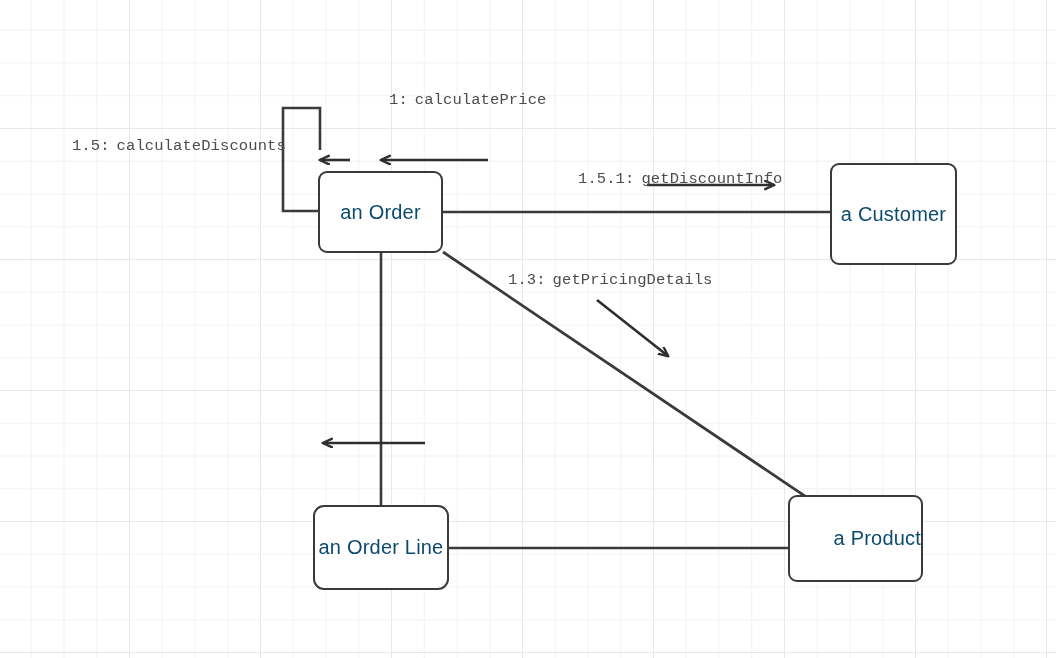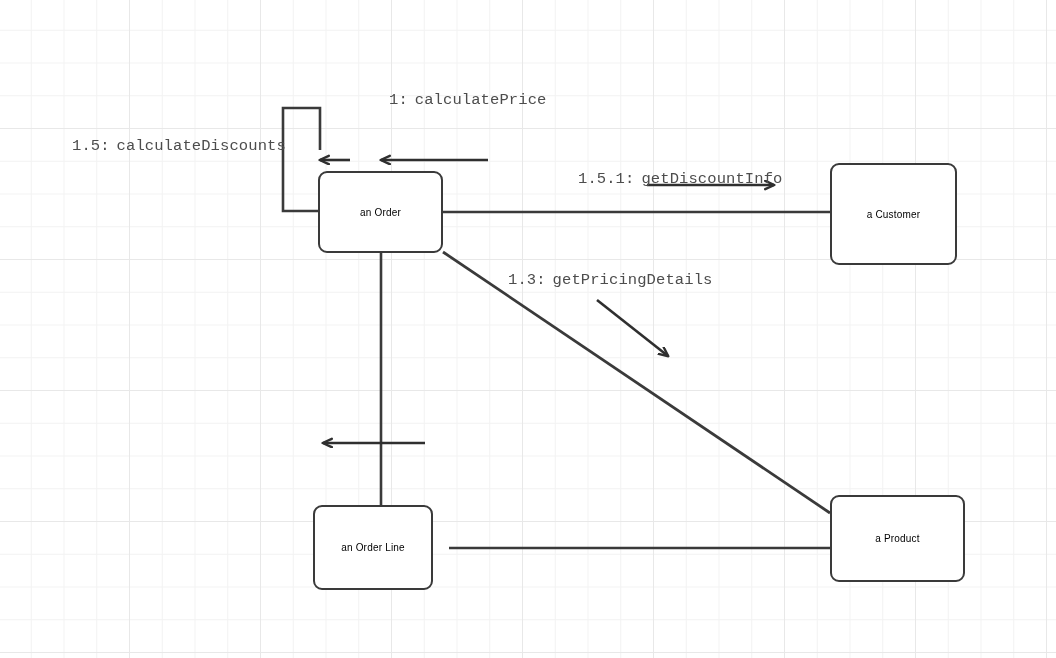--- a/index.html
+++ b/index.html
@@ -38,22 +38,22 @@
     box-sizing: border-box;
     border: 2.6px solid #3a3a3a;
     border-radius: 9px;
     background: #ffffff;
     display: flex;
     align-items: center;
     justify-content: center;
   }
   .obj-label {
     font-family: "Liberation Sans", sans-serif;
-    font-size: 10px;
-    color: #000000;
+    font-size: 20px;
+    color: #0c4a6e;
     letter-spacing: 0.2px;
     white-space: nowrap;
   }
   .msg-label {
     position: absolute;
     font-family: Liberation Mono, monospace;
     font-size: 15.5px;
     color: #4d4d4d;
     white-space: nowrap;
     letter-spacing: 0.1px;
@@ -94,25 +94,25 @@
   </svg>
 
   <div class="obj-box" style="left:318px; top:171px; width:125px; height:82px;">
     <span class="obj-label">an Order</span>
   </div>
 
   <div class="obj-box" style="left:830px; top:163px; width:127px; height:102px;">
     <span class="obj-label">a Customer</span>
   </div>
 
-  <div class="obj-box" style="left:313px; top:505px; width:120px; height:85px;">
+  <div class="obj-box" style="left:313px; top:505px; width:136px; height:85px;border-radius:11px;">
     <span class="obj-label">an Order Line</span>
   </div>
 
-  <div class="obj-box" style="left:830px; top:495px; width:135px; height:87px;">
+  <div class="obj-box" style="left:788px; top:495px; width:135px; height:87px;justify-content:flex-end;">
     <span class="obj-label">a Product</span>
   </div>
 
   <div class="msg-label" style="left:389px; top:90px;">
     <span class="seq">1:</span><span>calculatePrice</span>
   </div>
 
   <div class="msg-label" style="left:72px; top:136px;">
     <div>
       <span class="seq">1.5:</span><span>calculateDiscounts</span>

